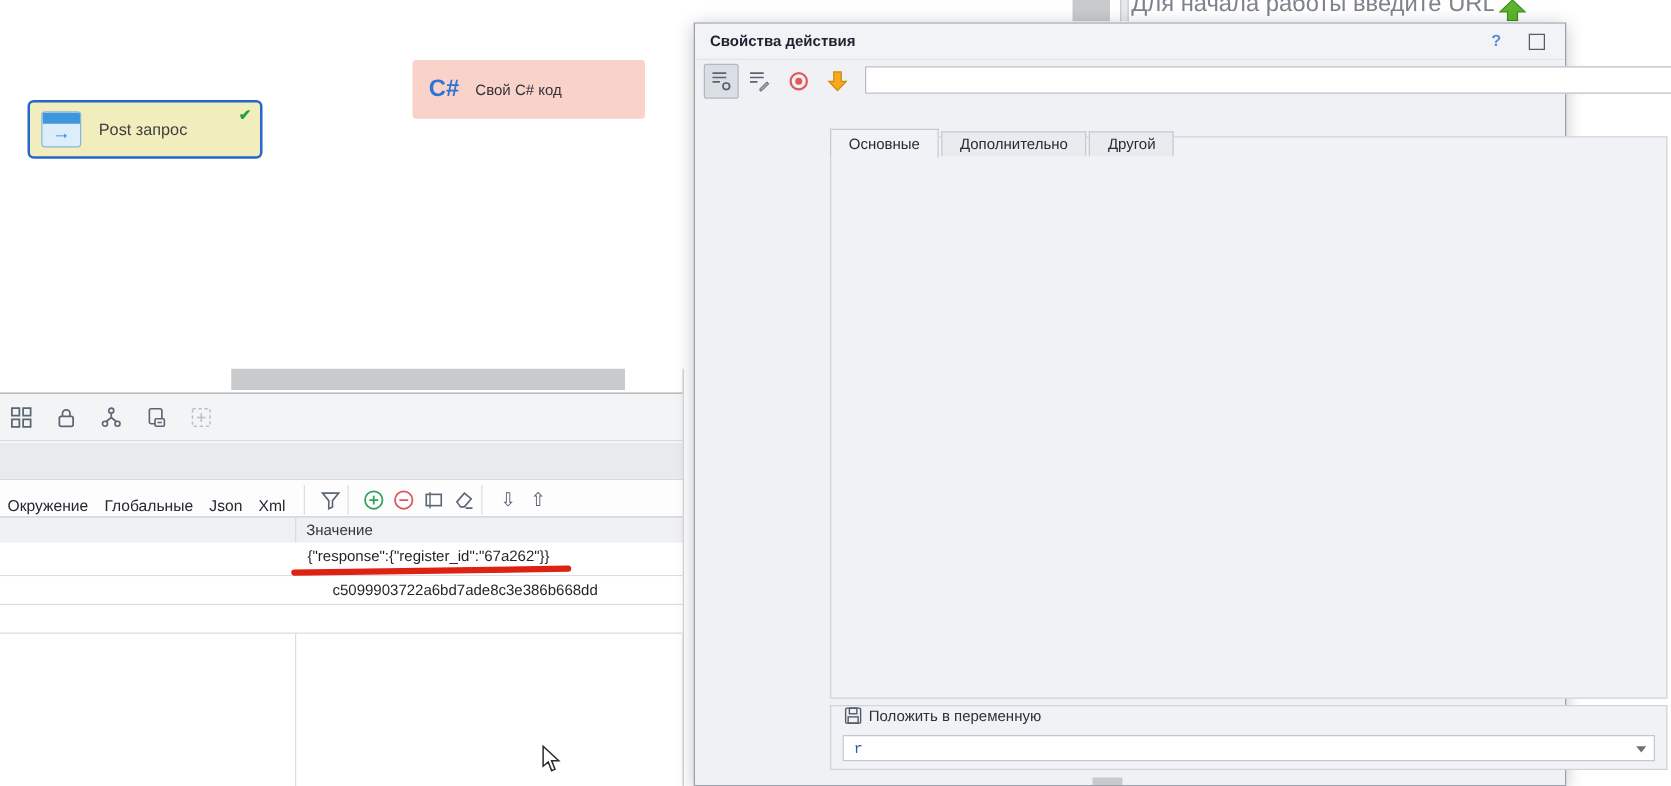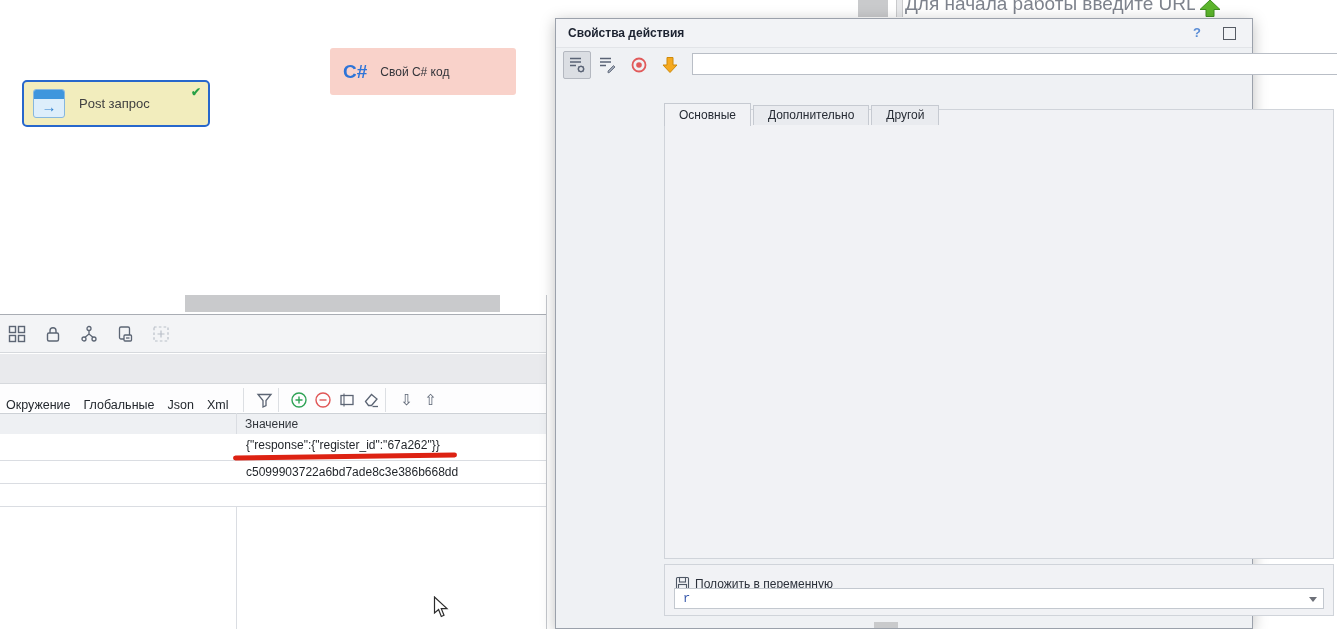--- a/index.html
+++ b/index.html
@@ -224,21 +224,21 @@
   <div class="abs vhead">
     <span class="vhead-label">Значение</span>
   </div>
   <div class="abs col-sep"></div>
   <div class="abs vrows" id="var-rows">
       <div class="vrow" style="min-height: 26px;">
         <div class="vcell name"></div>
         <div class="vcell val">{"response":{"register_id":"67a262"}}</div>
         <div class="red-underline"></div>
       </div>
-      <div class="vrow" style="min-height: 21px;">
+      <div class="vrow" style="min-height: 21px; padding-left: 20px;">
         <div class="vcell name"></div>
         <div class="vcell val">c5099903722a6bd7ade8c3e386b668dd</div>
       </div>
       <div class="vrow" style="min-height: 22px;">
         <div class="vcell name"></div>
       </div>
     </div>
 </div>
 
 <div class="abs dialog">
@@ -350,21 +350,21 @@
     <span class="txt mono">application/json</span>
   </div>
 
   <div class="lbl" style="left:123px;top:522px;">Загружать</div>
   <div class="combo" style="left:185px;top:517px;width:505px;height:21px;">
     <span class="cval">Только содержимое</span>
     <span class="carrow"></span>
   </div>
 
   <div class="groupbox">
-    <div class="lbl" style="left:10px;top:11px;display:flex;align-items:center;gap:5px;">
+    <div class="lbl" style="left:10px;top:0;display:flex;align-items:center;gap:5px;">
       <svg width="15" height="15" viewBox="0 0 15 15" fill="none" stroke="#4f5865" stroke-width="1.1">
         <rect x="1.5" y="1.5" width="12" height="12" rx="1"></rect>
         <rect x="4.5" y="1.5" width="6" height="4.5"></rect>
         <rect x="3.5" y="8.5" width="8" height="5"></rect>
       </svg>
       <span>Положить в переменную</span>
     </div>
     <div class="combo" style="left:9px;top:23px;width:650px;height:21px;">
       <span class="cval mono" style="color:#3355aa;">r</span>
       <span class="carrow"></span>

